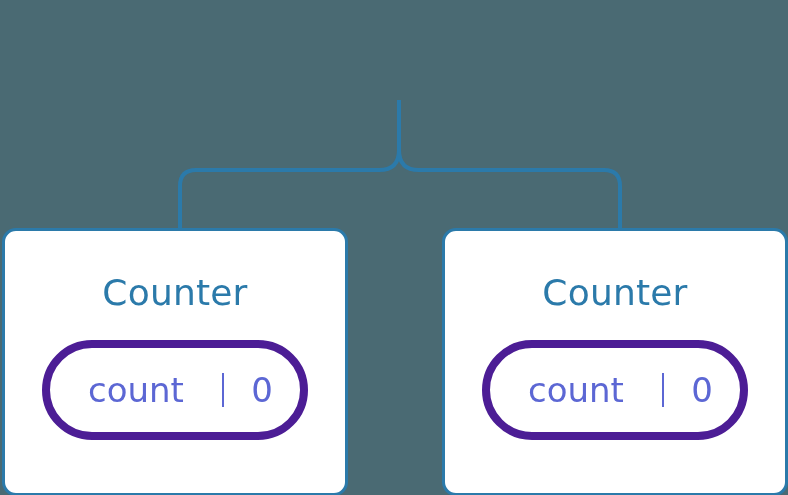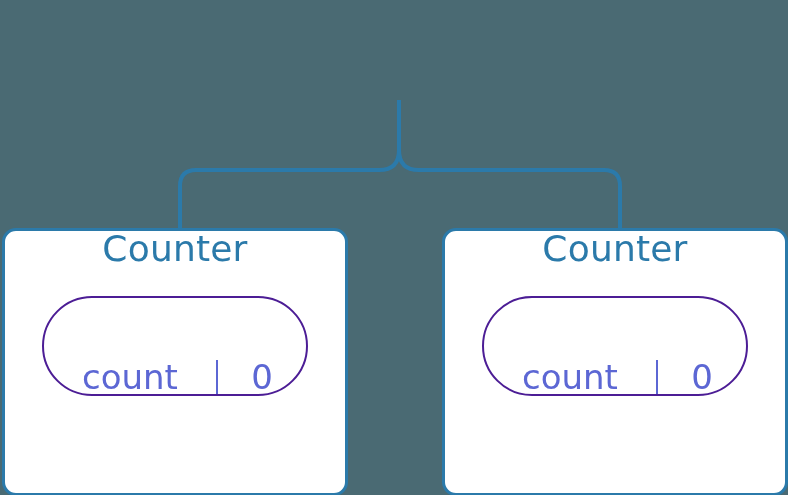--- a/index.html
+++ b/index.html
@@ -49,40 +49,41 @@
     font-size: 34px;
     color: #2b7aaa;
     letter-spacing: 0.3px;
     line-height: 1;
   }
   .node-child {
     width: 346px;
     height: 268px;
     top: 228px;
     justify-content: flex-start;
+    padding-top: 44px;
   }
   .node-child-left  { left: 2px; }
   .node-child-right { left: 442px; }
   .node-child .node-title {
     font-size: 36px;
     color: #2b7aaa;
     letter-spacing: 0.2px;
     line-height: 1;
     margin: 0;
   }
   .state-pill {
     position: relative;
     margin-top: 29px;
     width: 266px;
     height: 100px;
-    border: 2px solid #4c1d95;
+    border: 8px solid #4c1d95;
     border-radius: 50px;
     box-sizing: border-box;
     display: flex;
-    align-items: flex-end;
+    align-items: center;
     background: #ffffff;
   }
   .pill-key {
     flex: 0 0 174px;
     display: flex;
     align-items: center;
     justify-content: center;
     border-right: 2px solid #5c67d4;
     box-sizing: border-box;
   }

